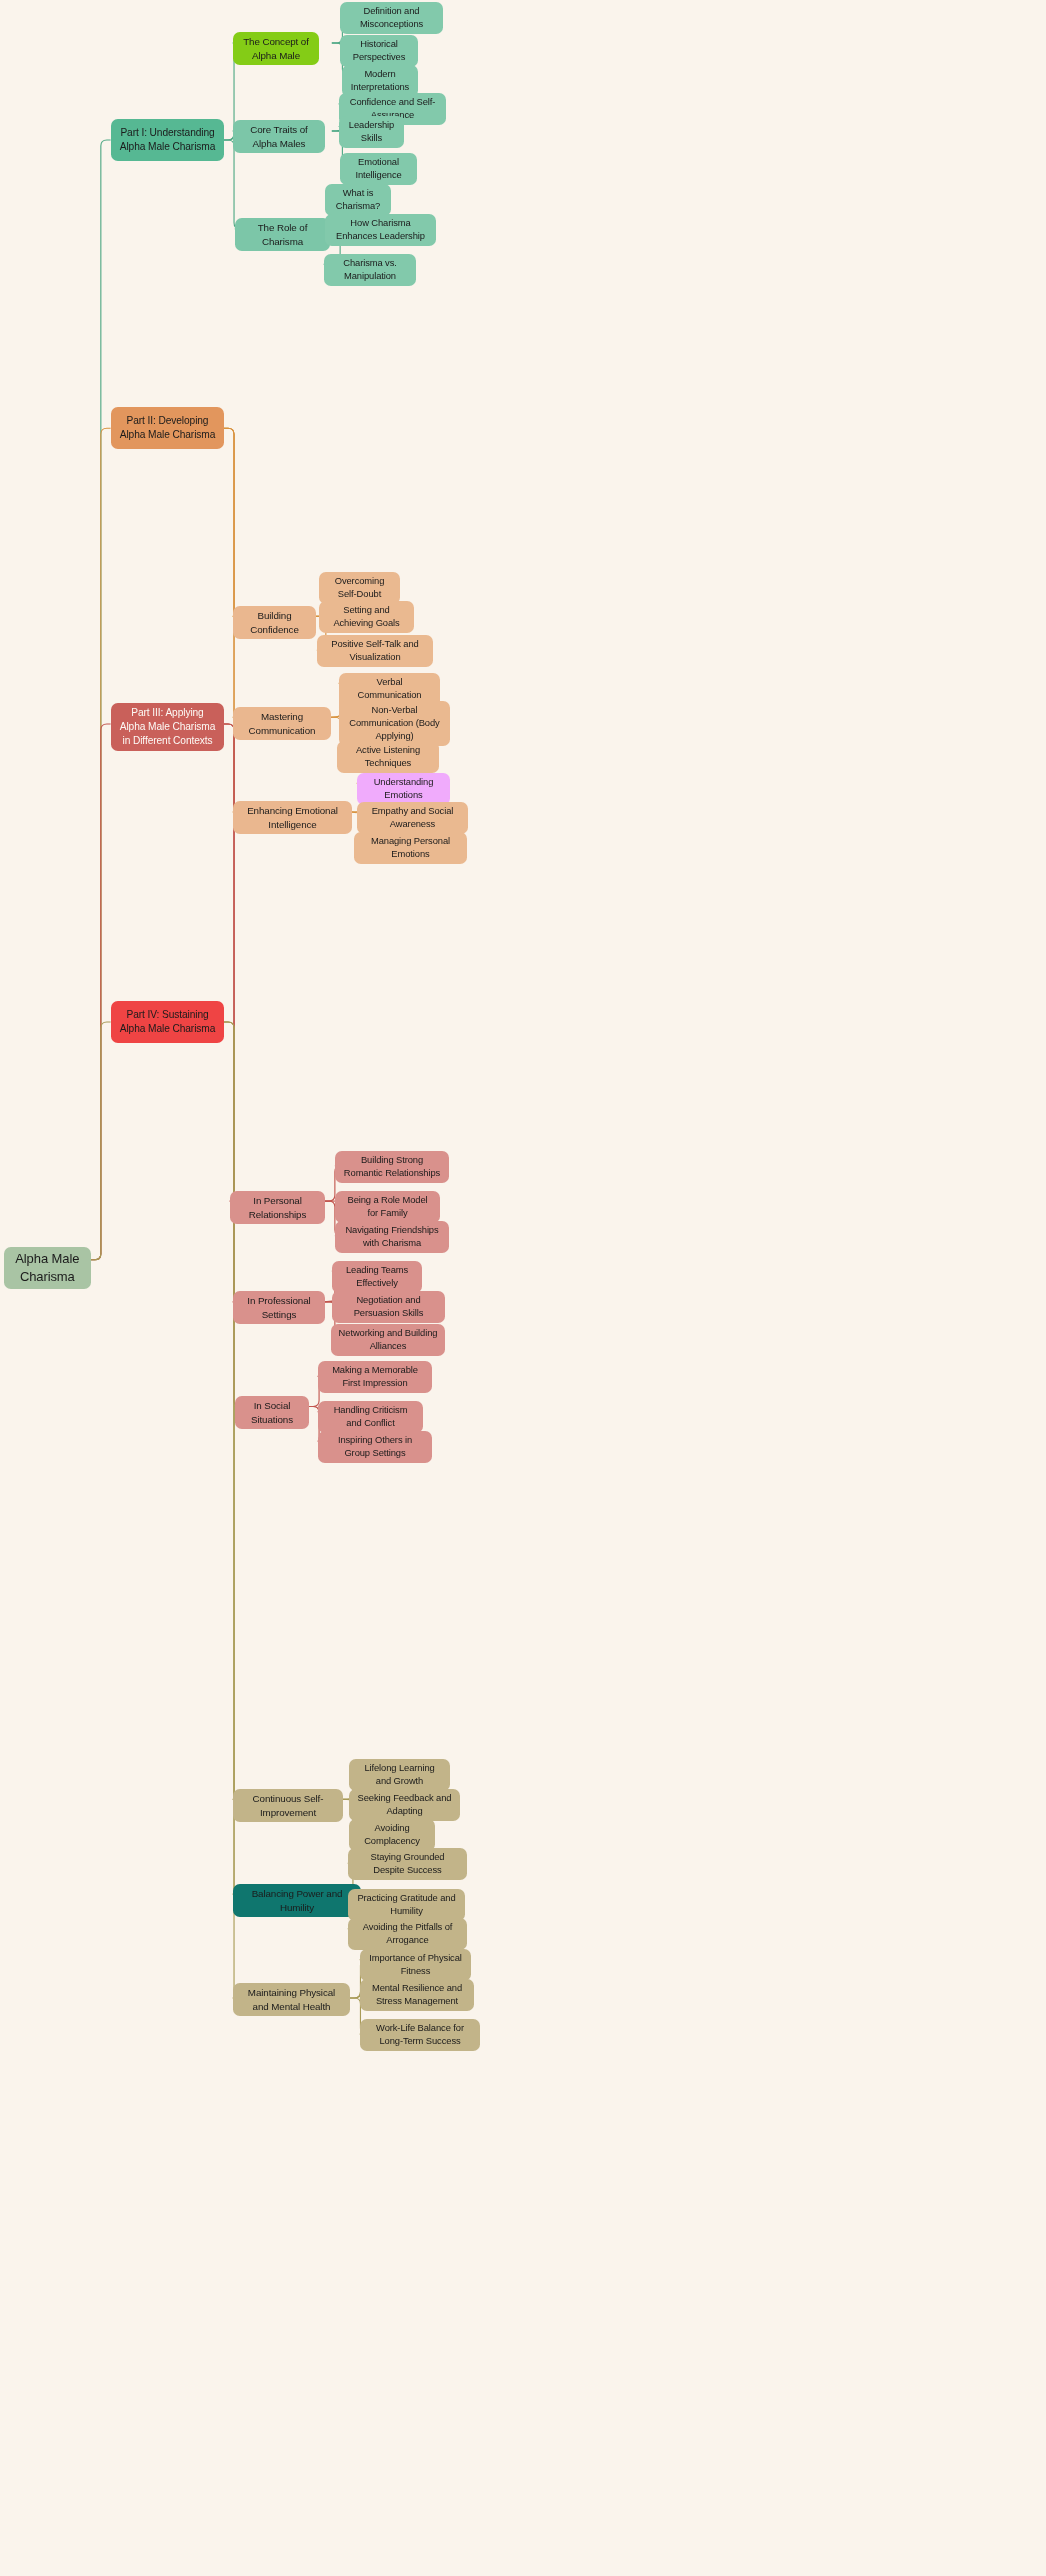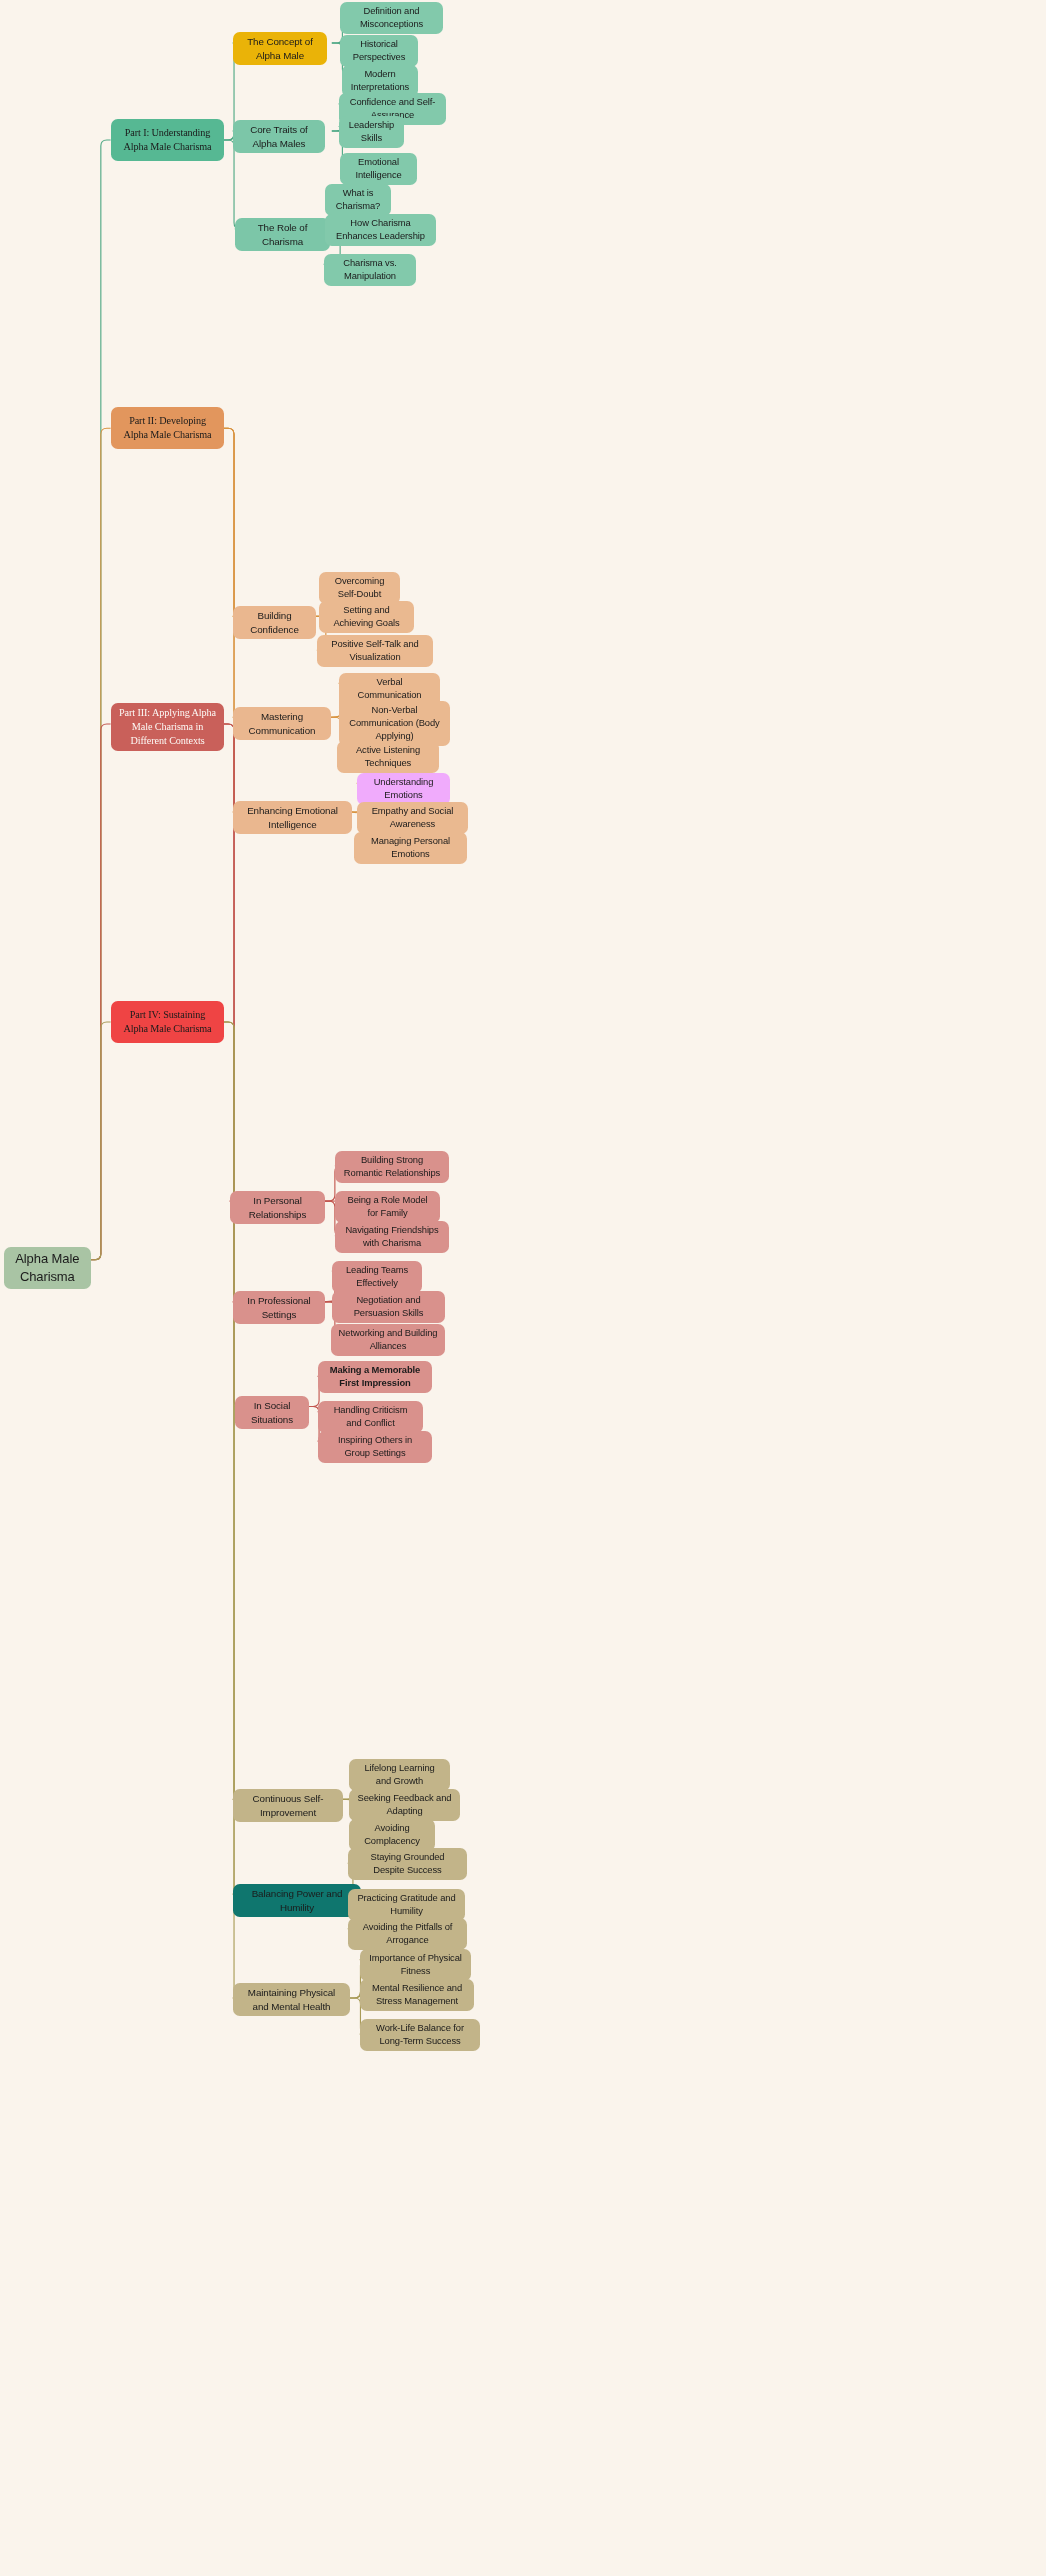--- a/index.html
+++ b/index.html
@@ -28,21 +28,21 @@
     text-align: center;
     border-radius: 6.8px;
     line-height: 1.38;
     padding: 3px 7.5px;
     color: #1b1b1b;
     letter-spacing: -0.1px;
     white-space: normal;
     word-break: normal;
   }
   .node.root      { font-size: 13px; }
-  .node.part      { font-size: 10.2px; font-family: Liberation Serif, serif; }
+  .node.part      { font-size: 10.2px; }
   .node.branch    { font-size: 9.8px; }
   .node.leaf      { font-size: 9.4px; }
   .node.light-txt { color: #fdfaf6; }
 </style>
 </head>
 <body>
 
 <div id="canvas">
   <svg id="edges" viewBox="0 0 1390 3423" width="1046" height="2576">
       <path d="M 120 1674 L 126 1674 Q 134 1674 134 1666 L 134 194 Q 134 186 142 186 L 147 186" fill="none" stroke="#4fa885" stroke-width="1.5"></path>
@@ -93,21 +93,21 @@
       <path d="M 455 2517 L 461 2517 Q 469 2517 469 2509 L 469 2484 Q 469 2476 477 2476 L 462 2476" fill="none" stroke="#a89a56" stroke-width="1.5"></path>
       <path d="M 455 2517 L 461 2517 Q 469 2517 469 2525 L 469 2516 Q 469 2524 477 2524 L 462 2524" fill="none" stroke="#a89a56" stroke-width="1.5"></path>
       <path d="M 455 2517 L 461 2517 Q 469 2517 469 2525 L 469 2555 Q 469 2563 477 2563 L 462 2563" fill="none" stroke="#a89a56" stroke-width="1.5"></path>
       <path d="M 297 1358 L 303 1358 Q 311 1358 311 1366 L 311 2647 Q 311 2655 319 2655 L 309 2655" fill="none" stroke="#a89a56" stroke-width="1.5"></path>
       <path d="M 465 2655 L 471 2655 Q 479 2655 479 2647 L 479 2612 Q 479 2604 487 2604 L 478 2604" fill="none" stroke="#a89a56" stroke-width="1.5"></path>
       <path d="M 465 2655 L 471 2655 Q 479 2655 479 2647 L 479 2658 Q 479 2650 487 2650 L 478 2650" fill="none" stroke="#a89a56" stroke-width="1.5"></path>
       <path d="M 465 2655 L 471 2655 Q 479 2655 479 2663 L 479 2695 Q 479 2703 487 2703 L 478 2703" fill="none" stroke="#a89a56" stroke-width="1.5"></path>
     </svg>
 <div class="node root" style="left: 3.8px; top: 1247px; width: 87px; min-height: 25.6px; background: rgb(169, 196, 164);">Alpha Male Charisma</div>
     <div class="node part" style="left: 111px; top: 119px; width: 113px; min-height: 42px; background: rgb(86, 184, 147);">Part I: Understanding Alpha Male Charisma</div>
-    <div class="node branch" style="left: 233px; top: 32px; width: 94px; min-height: 21px; background: #eab308;">The Concept of Alpha Male</div>
+    <div class="node branch" style="left: 233px; top: 32px; width: 86px; min-height: 21px; background: #84cc16;">The Concept of Alpha Male</div>
     <div class="node leaf" style="left: 340px; top: 2.3px; width: 103px; min-height: 21px; background: rgb(130, 201, 171);">Definition and Misconceptions</div>
     <div class="node leaf" style="left: 340px; top: 35px; width: 78px; min-height: 21px; background: rgb(130, 201, 171);">Historical Perspectives</div>
     <div class="node leaf" style="left: 342px; top: 65px; width: 76px; min-height: 21px; background: rgb(130, 201, 171);">Modern Interpretations</div>
     <div class="node branch" style="left: 233px; top: 120px; width: 92px; min-height: 21px; background: rgb(124, 198, 168);">Core Traits of Alpha Males</div>
     <div class="node leaf" style="left: 339px; top: 93px; width: 107px; min-height: 21px; background: rgb(130, 201, 171);">Confidence and Self-Assurance</div>
     <div class="node leaf" style="left: 339px; top: 116px; width: 65px; min-height: 21px; background: rgb(130, 201, 171);">Leadership Skills</div>
     <div class="node leaf" style="left: 340px; top: 153px; width: 77px; min-height: 21px; background: rgb(130, 201, 171);">Emotional Intelligence</div>
     <div class="node branch" style="left: 235px; top: 218px; width: 95px; min-height: 21px; background: rgb(124, 198, 168);">The Role of Charisma</div>
     <div class="node leaf" style="left: 325px; top: 184px; width: 66px; min-height: 21px; background: rgb(130, 201, 171);">What is Charisma?</div>
     <div class="node leaf" style="left: 325px; top: 214px; width: 111px; min-height: 30px; background: rgb(130, 201, 171);">How Charisma Enhances Leadership</div>
@@ -128,21 +128,21 @@
     <div class="node part light-txt" style="left: 111px; top: 703px; width: 113px; min-height: 42px; background: rgb(201, 96, 90);">Part III: Applying Alpha Male Charisma in Different Contexts</div>
     <div class="node branch" style="left: 230px; top: 1191px; width: 95px; min-height: 21px; background: rgb(217, 145, 140);">In Personal Relationships</div>
     <div class="node leaf" style="left: 335px; top: 1151px; width: 114px; min-height: 30px; background: rgb(217, 145, 140);">Building Strong Romantic Relationships</div>
     <div class="node leaf" style="left: 335px; top: 1191px; width: 105px; min-height: 21px; background: rgb(217, 145, 140);">Being a Role Model for Family</div>
     <div class="node leaf" style="left: 335px; top: 1221px; width: 114px; min-height: 30px; background: rgb(217, 145, 140);">Navigating Friendships with Charisma</div>
     <div class="node branch" style="left: 233px; top: 1291px; width: 92px; min-height: 21px; background: rgb(217, 145, 140);">In Professional Settings</div>
     <div class="node leaf" style="left: 332px; top: 1261px; width: 90px; min-height: 21px; background: rgb(217, 145, 140);">Leading Teams Effectively</div>
     <div class="node leaf" style="left: 332px; top: 1291px; width: 113px; min-height: 21px; background: rgb(217, 145, 140);">Negotiation and Persuasion Skills</div>
     <div class="node leaf" style="left: 331px; top: 1324px; width: 114px; min-height: 24px; background: rgb(217, 145, 140);">Networking and Building Alliances</div>
     <div class="node branch" style="left: 235px; top: 1396px; width: 74px; min-height: 21px; background: rgb(217, 145, 140);">In Social Situations</div>
-    <div class="node leaf" style="left: 318px; top: 1361px; width: 114px; min-height: 30px; background: rgb(217, 145, 140); font-weight: bold;">Making a Memorable First Impression</div>
+    <div class="node leaf" style="left: 318px; top: 1361px; width: 114px; min-height: 30px; background: rgb(217, 145, 140);">Making a Memorable First Impression</div>
     <div class="node leaf" style="left: 318px; top: 1401px; width: 105px; min-height: 21px; background: rgb(217, 145, 140);">Handling Criticism and Conflict</div>
     <div class="node leaf" style="left: 318px; top: 1431px; width: 114px; min-height: 21px; background: rgb(217, 145, 140);">Inspiring Others in Group Settings</div>
     <div class="node part" style="left: 111px; top: 1001px; width: 113px; min-height: 42px; background: #ef4444;">Part IV: Sustaining Alpha Male Charisma</div>
     <div class="node branch" style="left: 233px; top: 1789px; width: 110px; min-height: 21px; background: rgb(194, 180, 137);">Continuous Self-Improvement</div>
     <div class="node leaf" style="left: 349px; top: 1759px; width: 101px; min-height: 21px; background: rgb(194, 180, 137);">Lifelong Learning and Growth</div>
     <div class="node leaf" style="left: 349px; top: 1789px; width: 111px; min-height: 21px; background: rgb(194, 180, 137);">Seeking Feedback and Adapting</div>
     <div class="node leaf" style="left: 349px; top: 1819px; width: 86px; min-height: 21px; background: rgb(194, 180, 137);">Avoiding Complacency</div>
     <div class="node branch" style="left: 233px; top: 1884px; width: 128px; min-height: 21px; background: #0f766e;">Balancing Power and Humility</div>
     <div class="node leaf" style="left: 348px; top: 1848px; width: 119px; min-height: 30px; background: rgb(194, 180, 137);">Staying Grounded Despite Success</div>
     <div class="node leaf" style="left: 348px; top: 1889px; width: 117px; min-height: 21px; background: rgb(194, 180, 137);">Practicing Gratitude and Humility</div>

